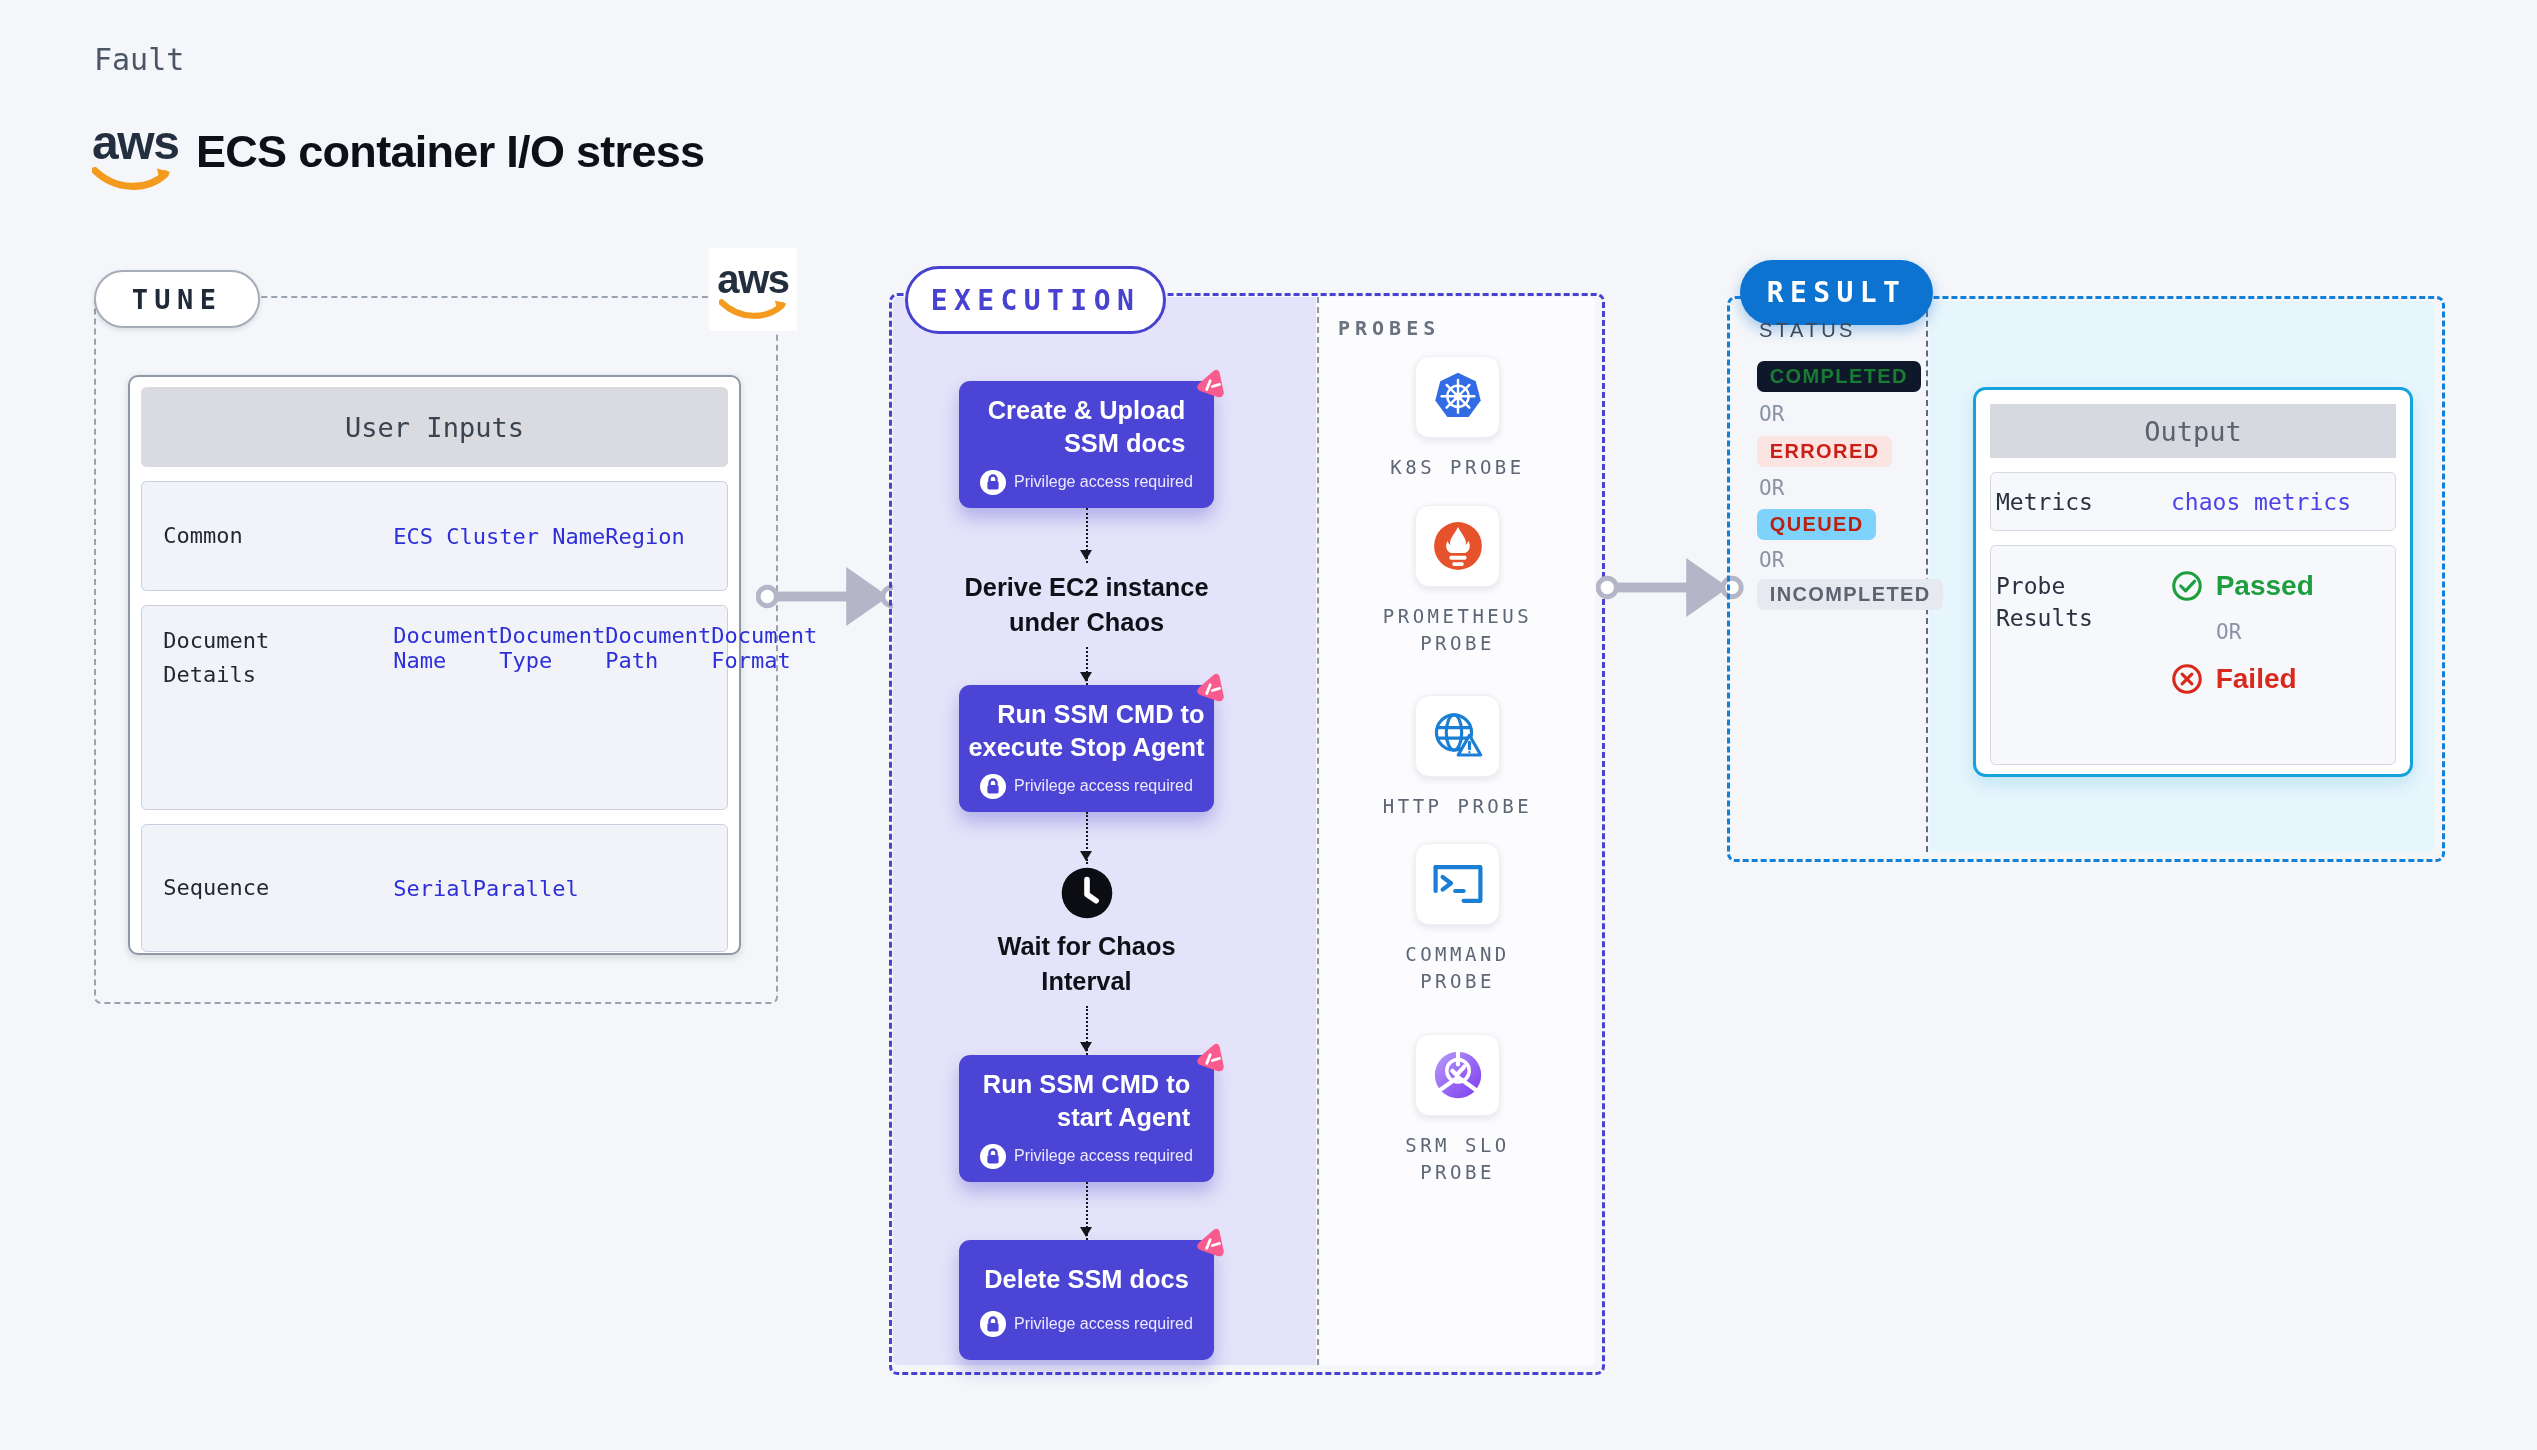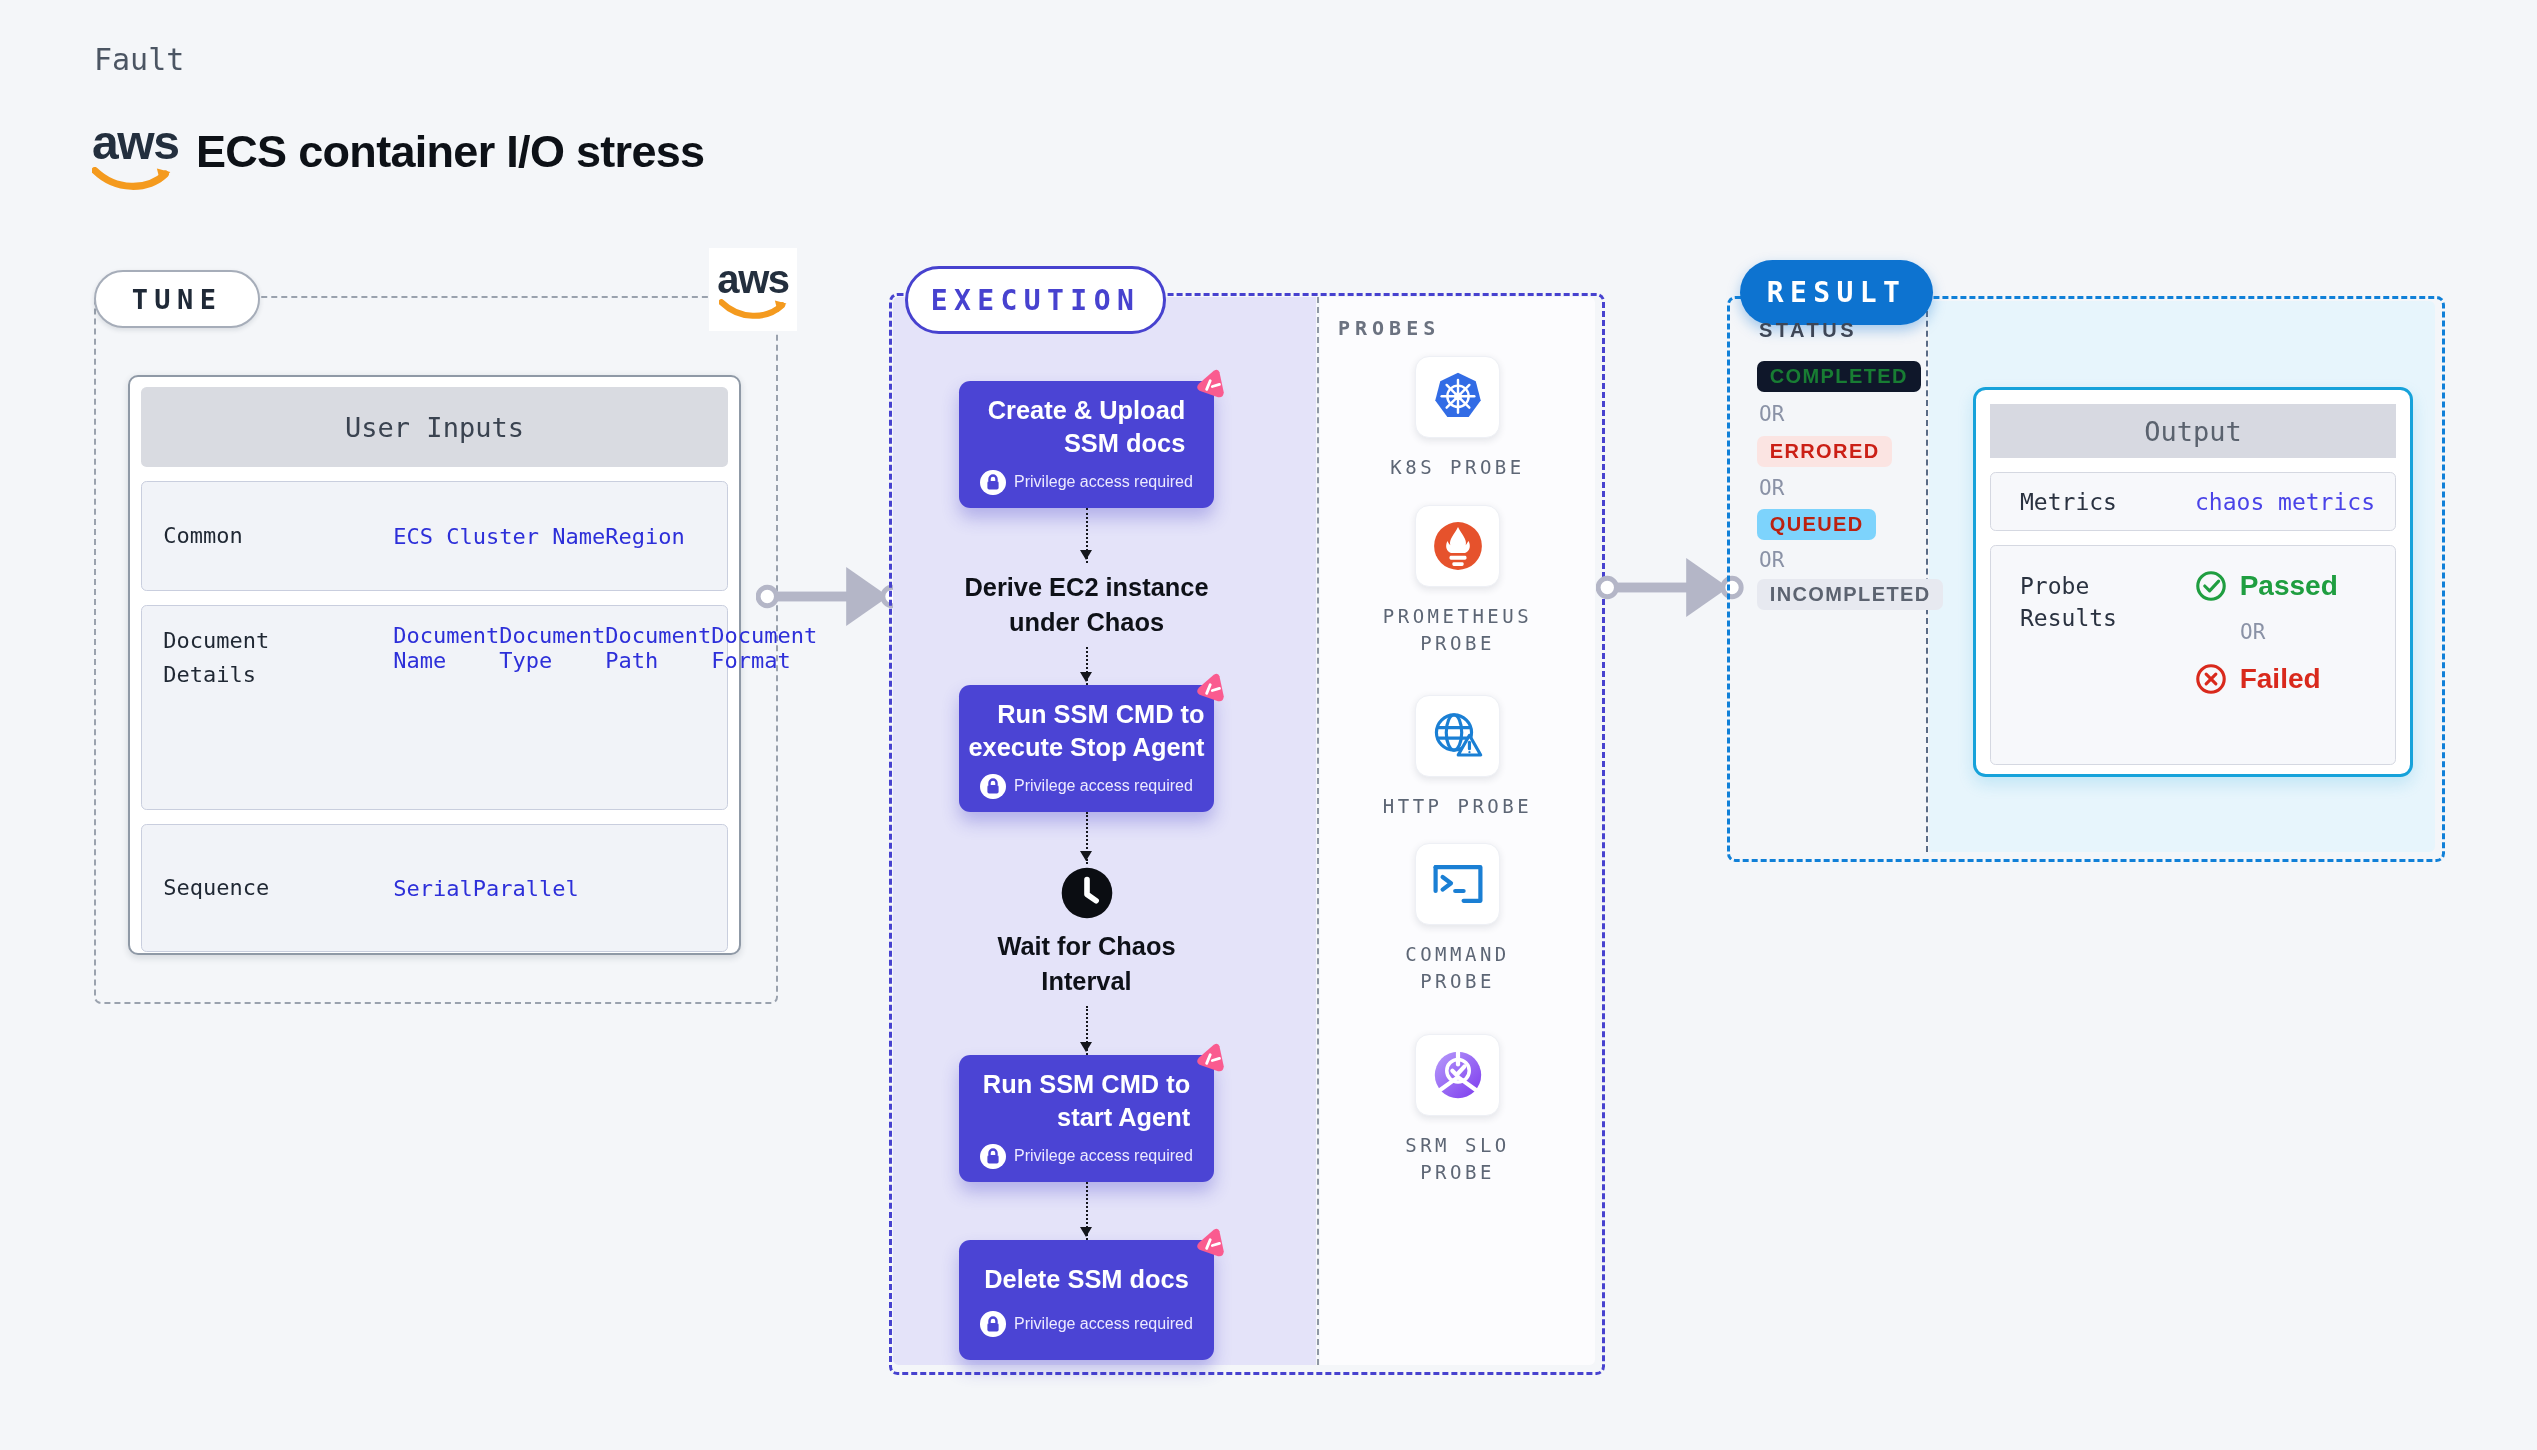--- a/index.html
+++ b/index.html
@@ -71,36 +71,36 @@
   .probes-title{left:1338px;top:316px;font-size:20px;font-weight:bold;color:#6b7280;letter-spacing:5px;}
   .probe{position:absolute;left:1320px;width:275px;display:flex;flex-direction:column;align-items:center;}
   .pcard{width:83px;height:80px;background:#fff;border-radius:14px;border:0.7px solid #eef0f5;
          box-shadow:0 2.8px 7px rgba(30,40,60,.10);display:grid;place-items:center;}
   .plabel{margin-top:15.5px;font-size:19px;color:#5d6675;letter-spacing:3.5px;line-height:27px;text-align:center;}
 
   
   .result-box{left:1727px;top:296px;width:712px;height:560px;border:3.5px dashed #1080d8;border-radius:8.5px;}
   .result-cyan{left:1929px;top:301px;width:506px;height:551px;background:#e7f5fc;border-radius:0 5.6px 5.6px 0;}
   .result-sep{left:1926px;top:301px;height:551px;width:0;border-left:2.1px dashed #5a6b85;}
-  .status-title{left:1759px;top:319px;font-size:20px;font-weight:bold;color:#3d4656;letter-spacing:3.5px;}
+  .status-title{left:1759px;top:319px;font-size:20px;font-weight:normal;color:#3d4656;letter-spacing:3.5px;}
   .sbadge{position:absolute;left:1757px;height:31px;display:inline-flex;align-items:center;padding:0 12.7px;
           border-radius:7px;font-size:20px;font-weight:bold;letter-spacing:1.4px;}
   .b-completed{top:361px;background:#0f172a;color:#187d33;}
   .b-errored{top:436px;background:#fbe4e2;color:#cb1f15;}
   .b-queued{top:509px;background:#7dd3fc;color:#bb2110;}
   .b-incompleted{top:579px;background:#e7e9f0;color:#5c6370;}
   .or{position:absolute;left:1759px;font-size:21px;color:#8a92a6;}
   .or1{top:402px;} .or2{top:476px;} .or3{top:548px;}
 
   .out-box{left:1973px;top:387px;width:440px;height:390px;background:#fff;border:3.5px solid #16a2da;
            border-radius:12.7px;padding:14px;box-sizing:border-box;box-shadow:0 7px 15.5px rgba(22,162,218,.18);}
   .out-header{height:54px;background:#d7d9e1;border-radius:0;display:flex;align-items:center;justify-content:center;
               font-size:27px;color:#5a626e;}
   .orow{background:#f7f8fb;border:1.4px solid #d5d8e1;border-radius:5.6px;display:flex;margin-top:14px;
-        box-sizing:border-box;padding-left:29px;}
+        box-sizing:border-box;padding-left:5px;}
   .orow-metrics{height:59px;align-items:center;}
   .orow-probe{height:220px;align-items:flex-start;padding-top:24px;}
   .olabel{width:175px;flex-shrink:0;font-size:23px;color:#2a3240;line-height:32px;}
   .oval{font-size:23px;color:#4a43e8;}
   .presults{display:flex;flex-direction:column;}
   .prow{display:flex;align-items:center;gap:12.7px;}
   .ptxt-pass{font-size:28px;font-weight:bold;color:#1f9e40;}
   .ptxt-fail{font-size:28px;font-weight:bold;color:#d9291c;}
   .por{font-size:21px;color:#8a92a6;margin:18.3px 0 18.3px 45px;}
 </style>

